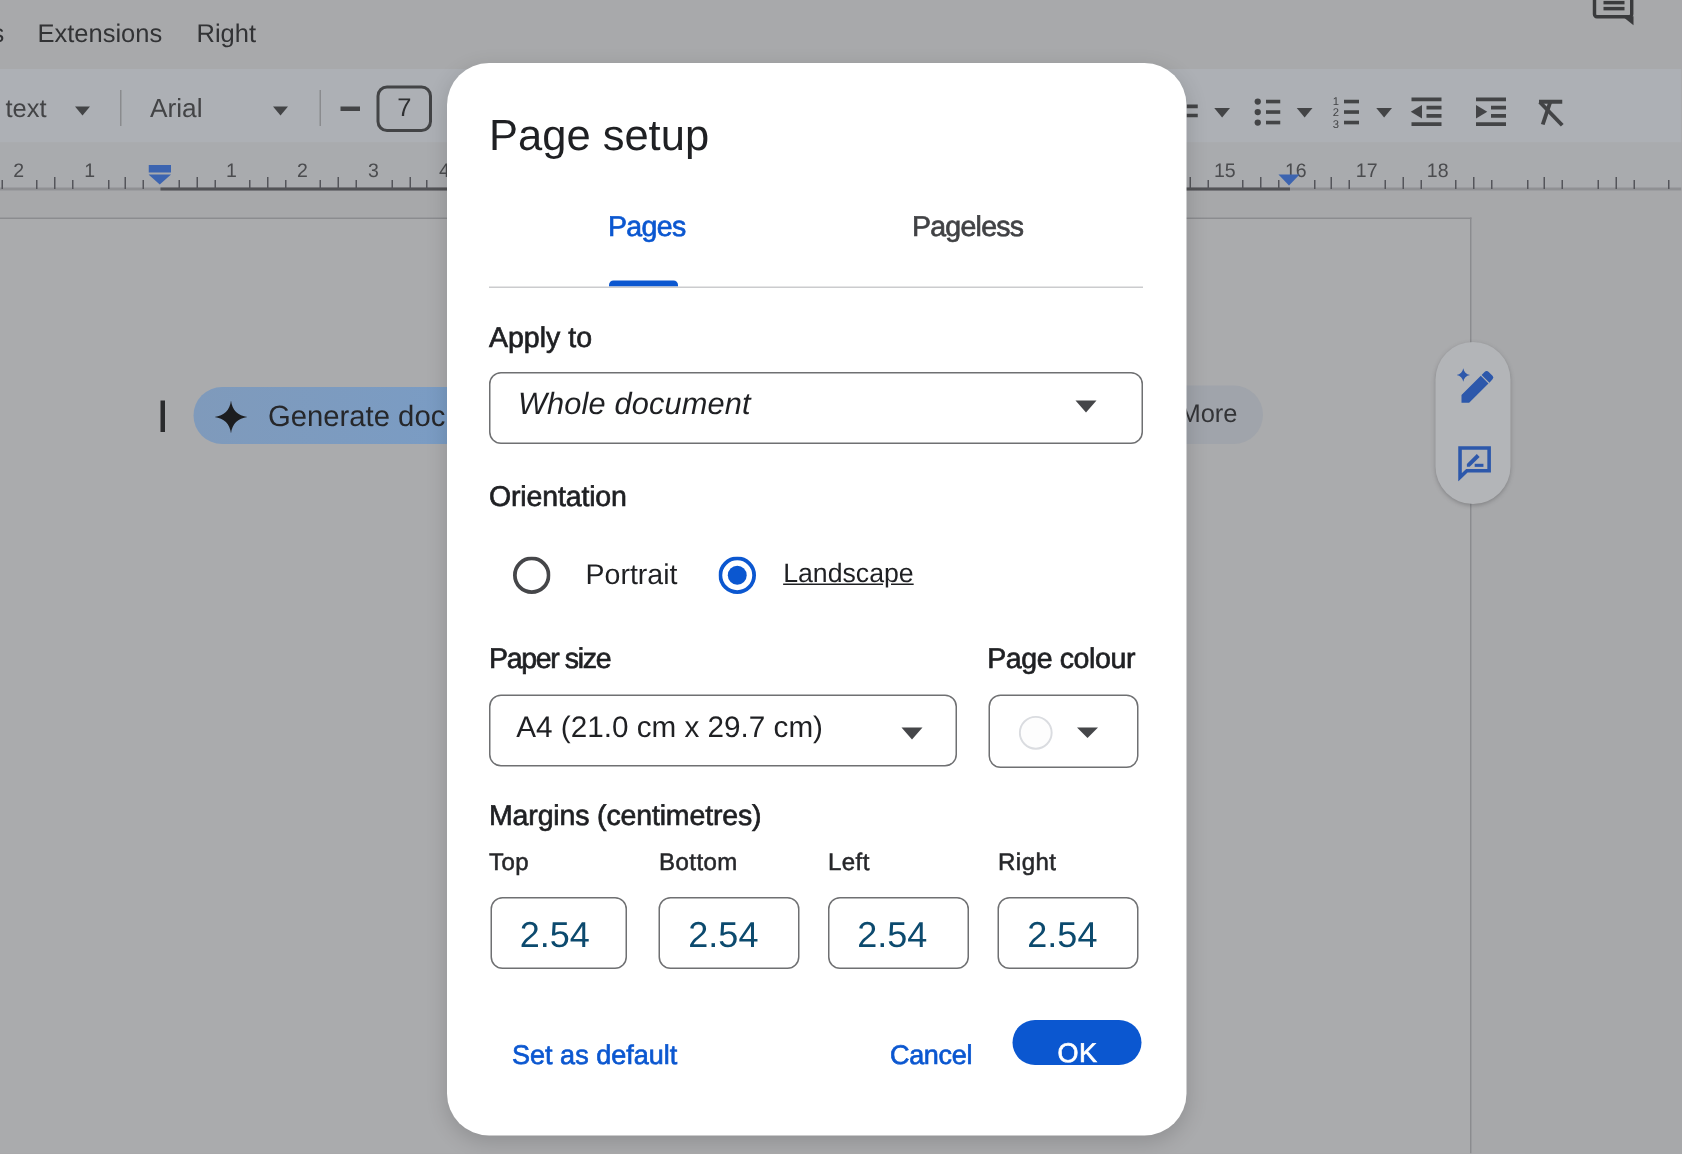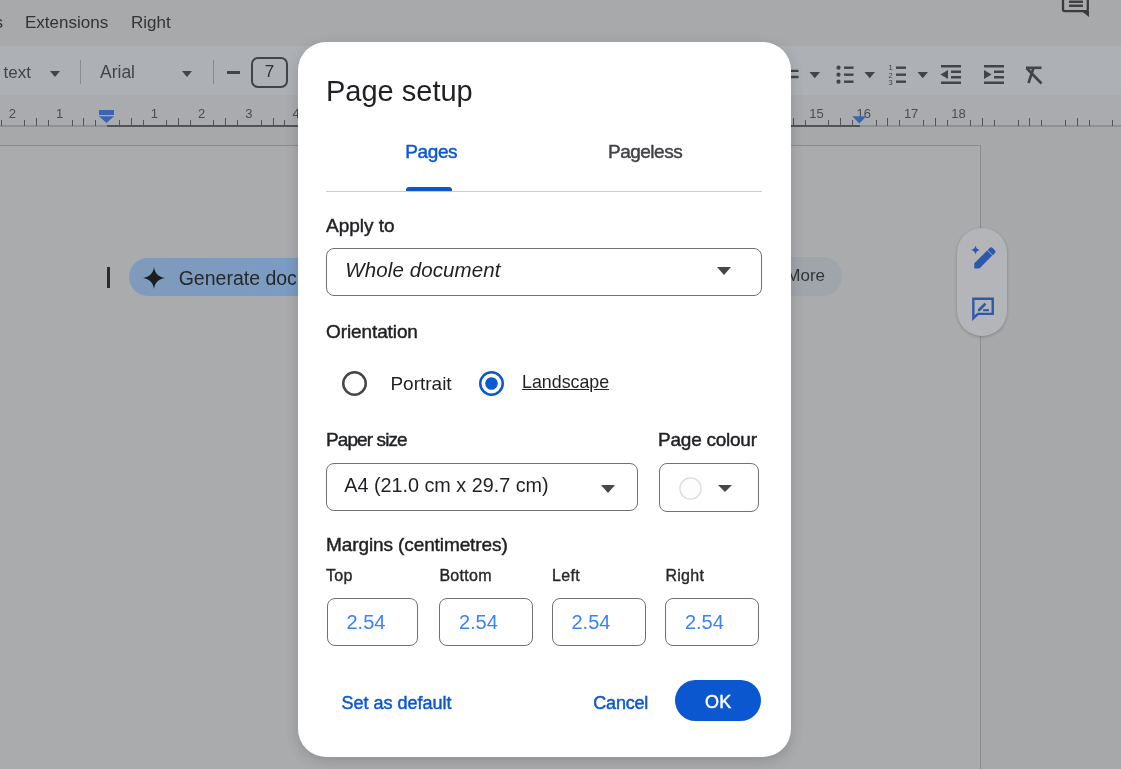--- a/index.html
+++ b/index.html
@@ -43,23 +43,23 @@
   #tab1 { color:#0b57d0; top:100.4px; left:107.3px; font-size:19px; letter-spacing:-0.4px; }
   #tab2 { color:#414245; top:100.4px; left:310px; font-size:19px; letter-spacing:-0.5px; }
   #tab-underline { position:absolute; left:108px; top:144.6px; width:46px; height:4px; background:#0b57d0; border-radius:3px 3px 0 0; }
   #tab-divider { position:absolute; left:28px; top:148.5px; width:436px; height:1px; background:#cbccce; }
   .seclabel { font-size:19px; font-weight:400; -webkit-text-stroke:0.45px #1f2023; color:#1f2023; }
   .selbox { position:absolute; border:1.2px solid #6f7072; border-radius:8px; background:#fff; }
   .seltext { font-size:20.5px; letter-spacing:0.1px; color:#1f2023; }
   .dcaret { position:absolute; width:0; height:0; border-left:7px solid transparent; border-right:7px solid transparent; border-top:8px solid #454649; }
   .sublabel { font-size:16px; color:#26272a; letter-spacing:0.3px; -webkit-text-stroke:0.35px #26272a; }
   .marginbox { position:absolute; top:556px; width:92px; height:48px; border:1.2px solid #6f7072; border-radius:8px; }
-  .marginbox span { position:absolute; left:18.5px; top:13.4px; font-size:20px; line-height:1; color:#3b82f6; }
+  .marginbox span { position:absolute; left:18.5px; top:13.4px; font-size:24px; line-height:1; color:#0c4a6e; }
   .btntxt { font-size:18px; font-weight:400; color:#0b57d0; -webkit-text-stroke:0.45px #0b57d0; }
-  #okbtn { position:absolute; left:377.2px; top:638.1px; width:86.2px; height:41px; border-radius:22.3px; background:#0b57d0; color:#fff; font-size:18px; font-weight:400; -webkit-text-stroke:0.45px #fff; text-align:center; line-height:44.6px; letter-spacing:0.2px; }
+  #okbtn { position:absolute; left:377.2px; top:638.1px; width:86.2px; height:30px; border-radius:22.3px; background:#0b57d0; color:#fff; font-size:18px; font-weight:400; -webkit-text-stroke:0.45px #fff; text-align:center; line-height:44.6px; letter-spacing:0.2px; }
 </style>
 </head>
 <body>
 
 <div class="abs" id="menubar"></div>
 <div class="abs" id="toolbar"></div>
 <div class="abs" id="ruler"></div>
 <div class="abs" id="rulerline"></div>
 <div class="abs" id="rulerline2"></div>
 <div class="abs" id="canvas"></div>

